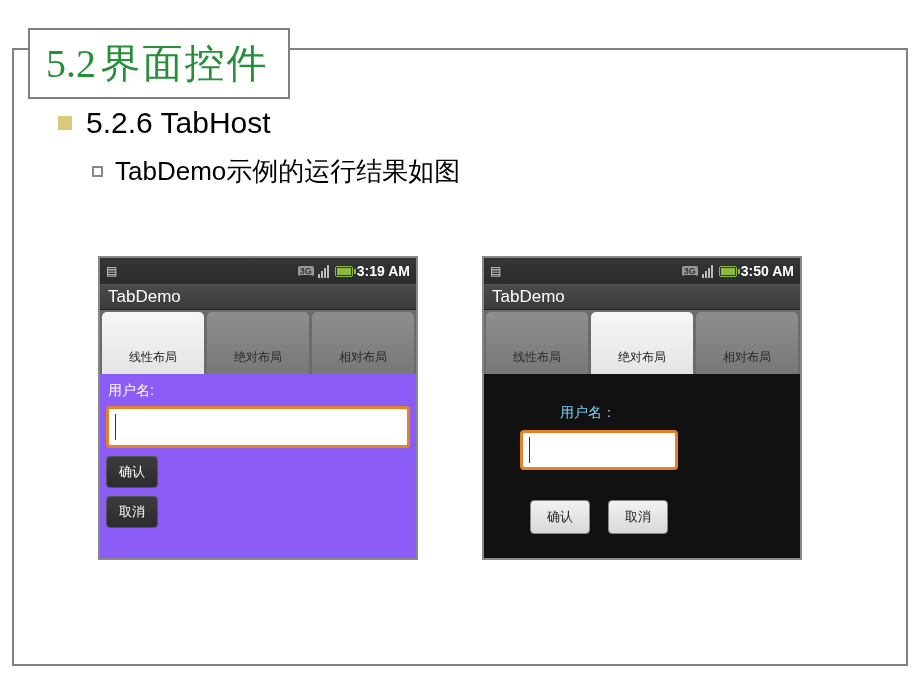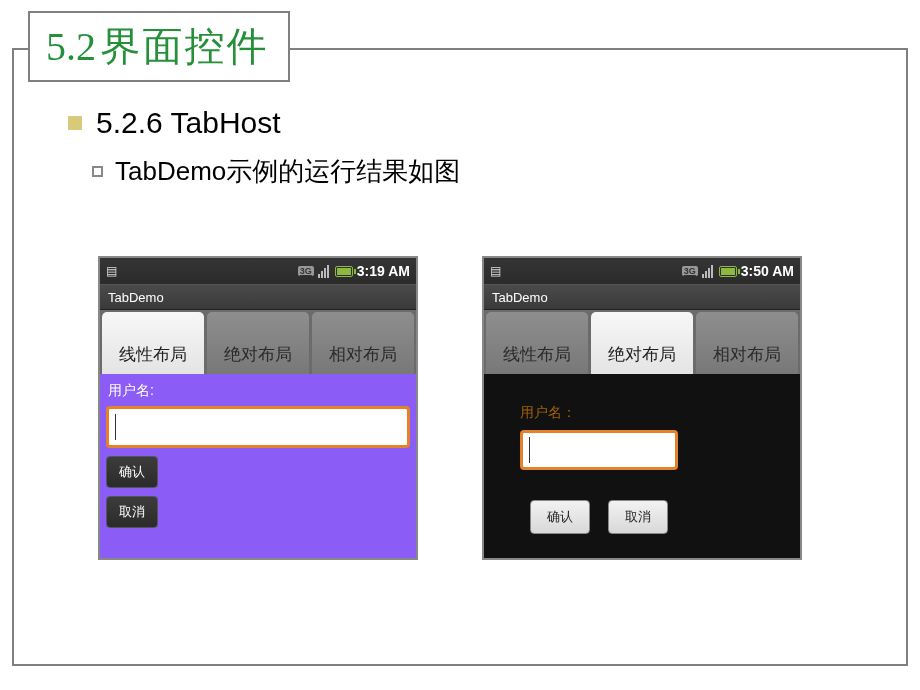--- a/index.html
+++ b/index.html
@@ -5,42 +5,42 @@
     * { margin: 0; padding: 0; box-sizing: border-box; }
     body {
       width: 920px;
       height: 690px;
       background: #fff;
       font-family: "Microsoft YaHei", Arial, sans-serif;
       position: relative;
     }
     .title-box {
       position: absolute;
-      top: 11px;
+      top: 28px;
       left: 28px;
       border: 2px solid #808080;
       background: #fff;
       padding: 6px 20px 6px 16px;
       z-index: 5;
     }
     .title-box .num { color: #268f3a; font-size: 40px; font-family: "Times New Roman", serif; }
     .title-box .cn { color: #268f3a; font-size: 40px; font-family: "SimSun", serif; letter-spacing: 2px;}
     .content-border {
       position: absolute;
       top: 48px;
       left: 12px;
       width: 896px;
       height: 618px;
       border: 2px solid #808080;
       background: #fff;
     }
     .bullet-row1 {
       position: absolute;
       top: 56px;
-      left: 54px;
+      left: 44px;
       display: flex;
       align-items: center;
       font-size: 30px;
       color: #000;
     }
     .bullet-row1 .sq {
       width: 14px; height: 14px; background: #d9c97a; margin-right: 14px;
     }
     .bullet-row2 {
       position: absolute;
@@ -84,42 +84,42 @@
     }
     .statusbar .batt::after{
       content:""; position:absolute; right:-4px; top:2px; width:2px; height:5px; background:#8cba3f;
     }
     .statusbar .batt i{display:block;width:14px;height:7px;background:#8cba3f;margin:1px;}
     .statusbar .time { font-weight: bold; font-size: 14px; margin-left:0;}
     .app-title {
       height: 26px;
       background: linear-gradient(#4a4a4a, #3a3a3a);
       color: #fff;
-      font-size: 13px;
+      font-size: 17px;
       display: flex;
       align-items: center;
       padding: 0 8px;
       border-top: 1px solid #555;
       border-bottom: 1px solid #222;
     }
     .tabs {
       display: flex;
       height: 64px;
       background: #6b6b6b;
       gap: 3px;
       padding: 2px 2px 0 2px;
     }
     .tab {
       flex: 1;
       border-radius: 5px 5px 0 0;
       display: flex;
       align-items: flex-end;
       justify-content: center;
       padding-bottom: 8px;
-      font-size: 17px;
+      font-size: 12px;
       color: #333;
     }
     .tab.inactive {
       background: linear-gradient(#8e8e8e, #787878);
       color: #2a2a2a;
     }
     .tab.active {
       background: linear-gradient(#f7f7f7, #e4e4e4);
       color: #222;
     }
@@ -148,21 +148,21 @@
       color: #fff;
       font-size: 13px;
       padding: 6px 12px;
       display: inline-block;
       margin-top: 8px;
     }
     .phone2-body {
       background: #111;
       padding: 30px 20px 20px 36px;
     }
-    .lbl-light { color: #a16207; font-size: 14px; margin-bottom: 8px; }
+    .lbl-light { color: #7dd3fc; font-size: 14px; margin-bottom: 8px; margin-left: 40px; }
     .input-sm {
       border: 3px solid #e4822a;
       border-radius: 4px;
       background: #fff;
       height: 40px;
       width: 158px;
       display: flex;
       align-items: center;
       padding: 0 6px;
     }

